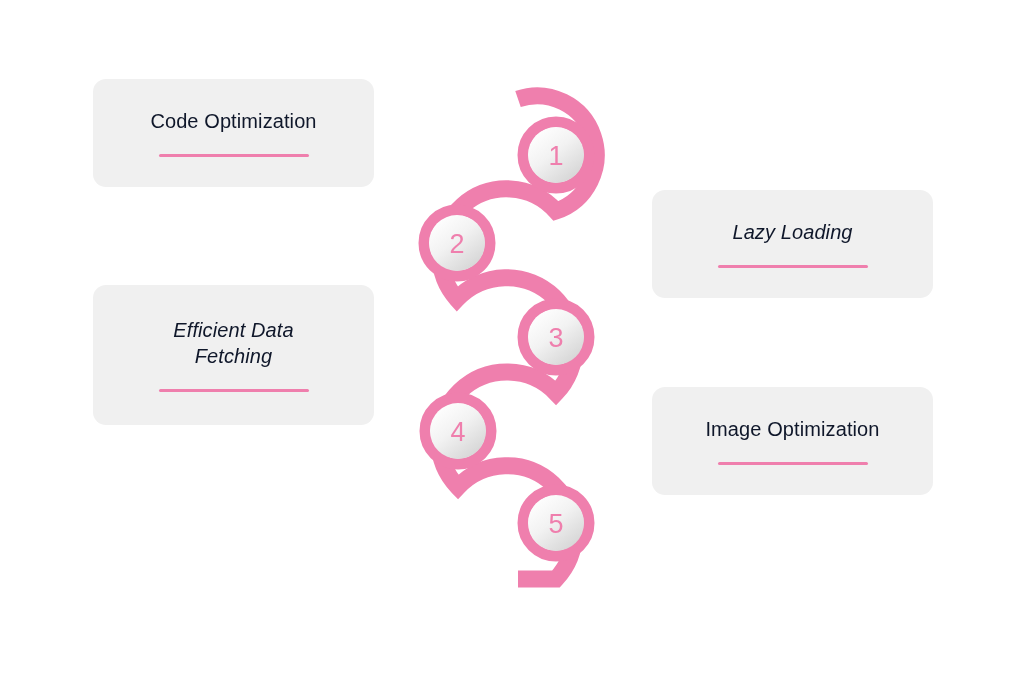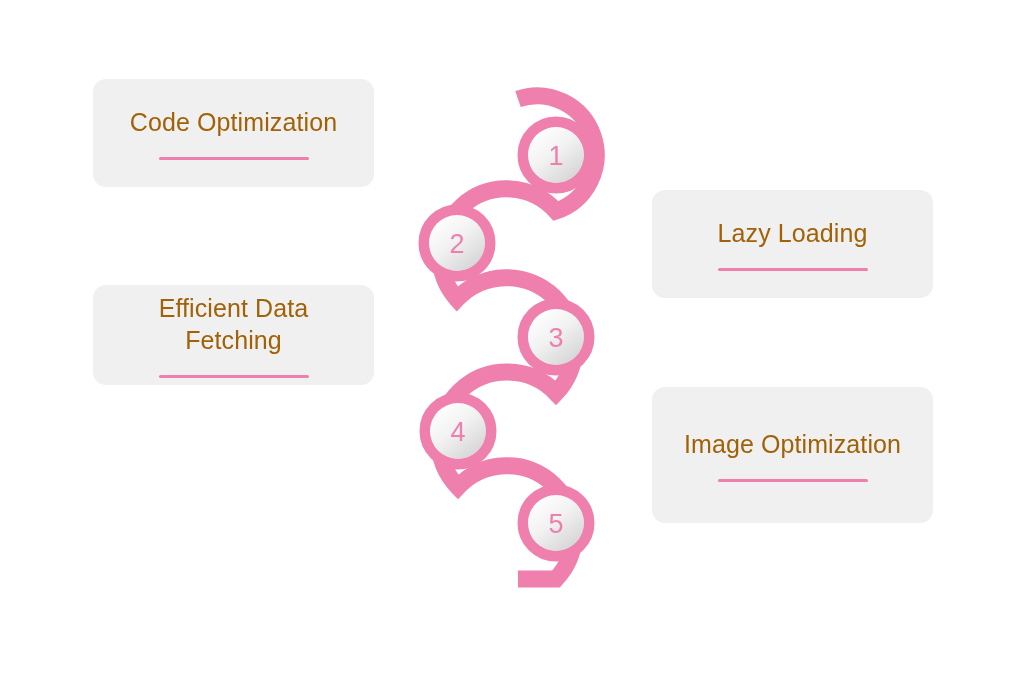--- a/index.html
+++ b/index.html
@@ -25,44 +25,44 @@
     position: absolute;
     background: #f0f0f0;
     border-radius: 13px;
     display: flex;
     flex-direction: column;
     align-items: center;
     justify-content: center;
     box-sizing: border-box;
   }
   .card-label {
-    color: #a16207;
-    font-size: 25px;
+    color: #0f172a;
+    font-size: 20px;
     line-height: 1.28;
     text-align: center;
     font-weight: 400;
     letter-spacing: 0.1px;
     white-space: pre-line;
   }
   .card-rule {
     width: 150px;
     height: 3px;
     border-radius: 2px;
     background: #ef7fad;
     margin-top: 19px;
   }
 
   .card.left  { left: 93px;  width: 281px; }
   .card.right { left: 652px; width: 281px; }
 
   .card-1 { top: 79px;  height: 108px; }
-  .card-2 { top: 285px; height: 100px; }
+  .card-2 { top: 285px; height: 140px; font-style: italic; }
   .card-3 { top: 477px; height: 108px; }
-  .card-4 { top: 190px; height: 108px; }
-  .card-5 { top: 387px; height: 136px; align-items: center; }
+  .card-4 { top: 190px; height: 108px; font-style: italic; }
+  .card-5 { top: 387px; height: 108px; align-items: center; }
 
   
   #spiral {
     position: absolute;
     left: 372px;
     top: 66px;
     width: 280px;
     height: 536px;
   }
 

